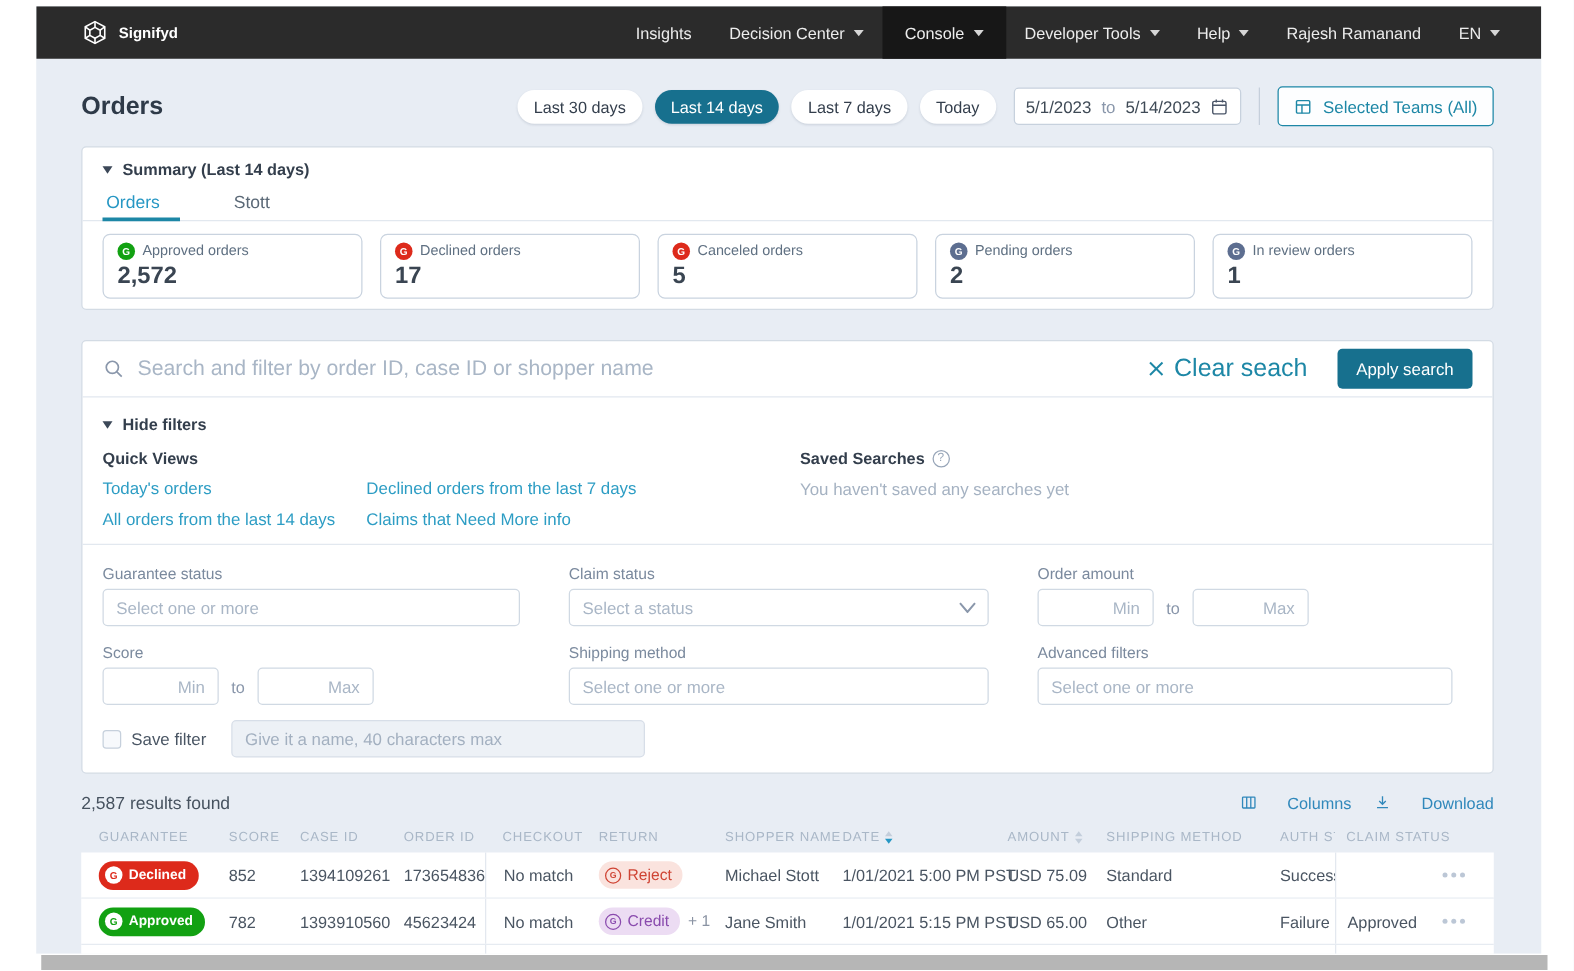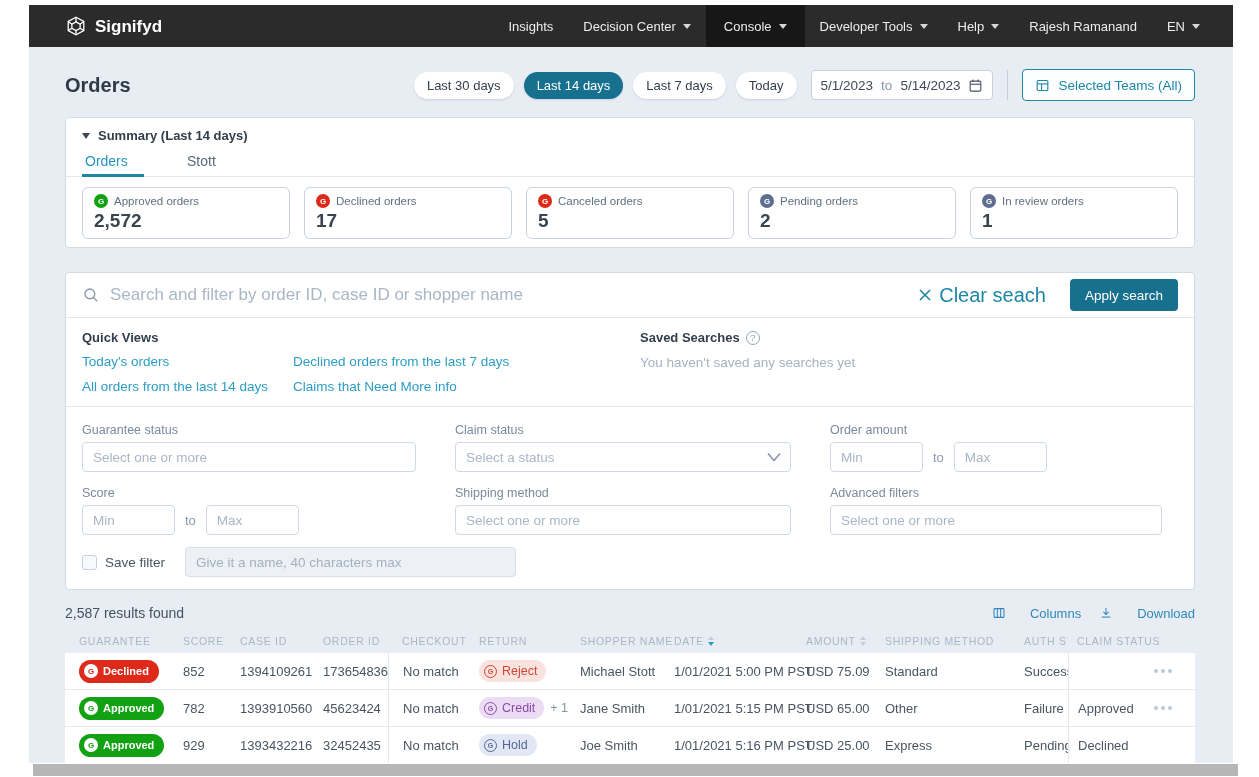--- a/index.html
+++ b/index.html
@@ -3,21 +3,21 @@
 <meta charset="utf-8">
 <style>
   * { margin:0; padding:0; box-sizing:border-box; }
   html,body { width:1259px; height:777px; }
   body { background:#fff; font-family:"Liberation Sans","DejaVu Sans",sans-serif; position:relative; overflow:hidden; }
 
   .app { position:absolute; left:29px; top:5px; width:1204px; height:758px; background:#e8edf4; overflow:hidden; }
 
   
   .navbar { height:42px; background:#2b2b2b; display:flex; align-items:center; padding:0 18px 0 36px; }
-  .brand { display:flex; align-items:flex-end; gap:8px; color:#fff; font-size:17px; font-weight:bold; cursor:pointer; }
+  .brand { display:flex; align-items:center; gap:8px; color:#fff; font-size:12px; font-weight:bold; cursor:pointer; }
   .nav-items { margin-left:auto; display:flex; align-items:center; height:100%; }
   .nav-item { color:#ececec; font-size:13px; padding:0 15px; height:100%; display:flex; align-items:center; gap:7px; cursor:pointer; white-space:nowrap; }
   .nav-item.active { background:#171717; padding:0 18px; }
   .caret-down { width:0; height:0; border-left:4px solid transparent; border-right:4px solid transparent; border-top:5px solid #d6d6d6; display:inline-block; }
 
   
   .page-header { display:flex; align-items:center; padding:22px 38px 0 36px; }
   .page-title { font-size:20px; font-weight:bold; color:#2e3a48; }
   .header-controls { margin-left:auto; display:flex; align-items:center; }
   .range-pill { height:27px; border-radius:14px; background:#fff; color:#333e4c; font-size:13px; display:flex; align-items:center; padding:0 13px; margin-left:10px; box-shadow:0 1px 2px rgba(40,60,90,.15); cursor:pointer; white-space:nowrap; }
@@ -68,21 +68,21 @@
   .ss-empty { margin-top:10px; font-size:13.5px; color:#a5b2c2; }
   .hdivider { height:1px; background:#e2e8ef; margin:12px -16px 0; }
 
   .filter-grid { display:grid; grid-template-columns:334px 336px auto; column-gap:39px; row-gap:14px; margin-top:16px; }
   .f-label { font-size:12.5px; color:#7b8a9e; margin-bottom:5px; }
   .f-input { height:30px; border:1px solid #d0d9e3; border-radius:4px; width:100%; font-size:13.5px; color:#3f4a56; padding:0 10px; font-family:inherit; outline:none; background:#fff; }
   .f-input::placeholder { color:#a9b6c6; }
   .f-select { position:relative; }
   .f-select .chev { position:absolute; right:10px; top:50%; transform:translateY(-50%); pointer-events:none; }
   .range-inputs { display:flex; align-items:center; gap:10px; }
-  .range-inputs .f-input { width:93px; }
+  .range-inputs .f-input { width:93px;text-align:right; }
   .to-label { font-size:13px; color:#8a97ab; }
   .adv-input { width:332px !important; }
   .save-row { display:flex; align-items:center; margin-top:12px; }
   .checkbox { width:15px; height:15px; border:1px solid #c6d0dc; border-radius:3px; background:#f7f9fc; cursor:pointer; flex:none; }
   .save-label { font-size:13.5px; color:#4a5664; margin-left:8px; }
   .save-input { margin-left:20px; width:331px; height:30px; background:#edf1f6; border:1px solid #d7dee8; border-radius:4px; font-size:13.5px; padding:0 10px; color:#3f4a56; font-family:inherit; outline:none; }
   .save-input::placeholder { color:#a3b0c0; }
 
   
   .results-bar { display:flex; align-items:center; margin:15px 38px 8px 36px; }
@@ -274,20 +274,24 @@
         <svg width="12" height="12" viewBox="0 0 12 12" stroke="#1d87a6" stroke-width="1.6">
             <line x1="1" y1="1" x2="11" y2="11"></line>
             <line x1="11" y1="1" x2="1" y2="11"></line>
           </svg>
         <span>Clear seach</span>
       </div>
       <button class="apply-btn">Apply search</button>
     </div>
 
     <div class="filters-body">
+      <div class="hide-filters">
+        <span class="tri"></span>
+        <span>Hide filters</span>
+      </div>
 
       <div class="views-row">
         <div class="quick-views">
           <div class="section-title">Quick Views</div>
           <div class="qv-grid">
             <span class="qv-link">Today's orders</span>
             <span class="qv-link">Declined orders from the last 7 days</span>
             <span class="qv-link">All orders from the last 14 days</span>
             <span class="qv-link">Claims that Need More info</span>
           </div>

